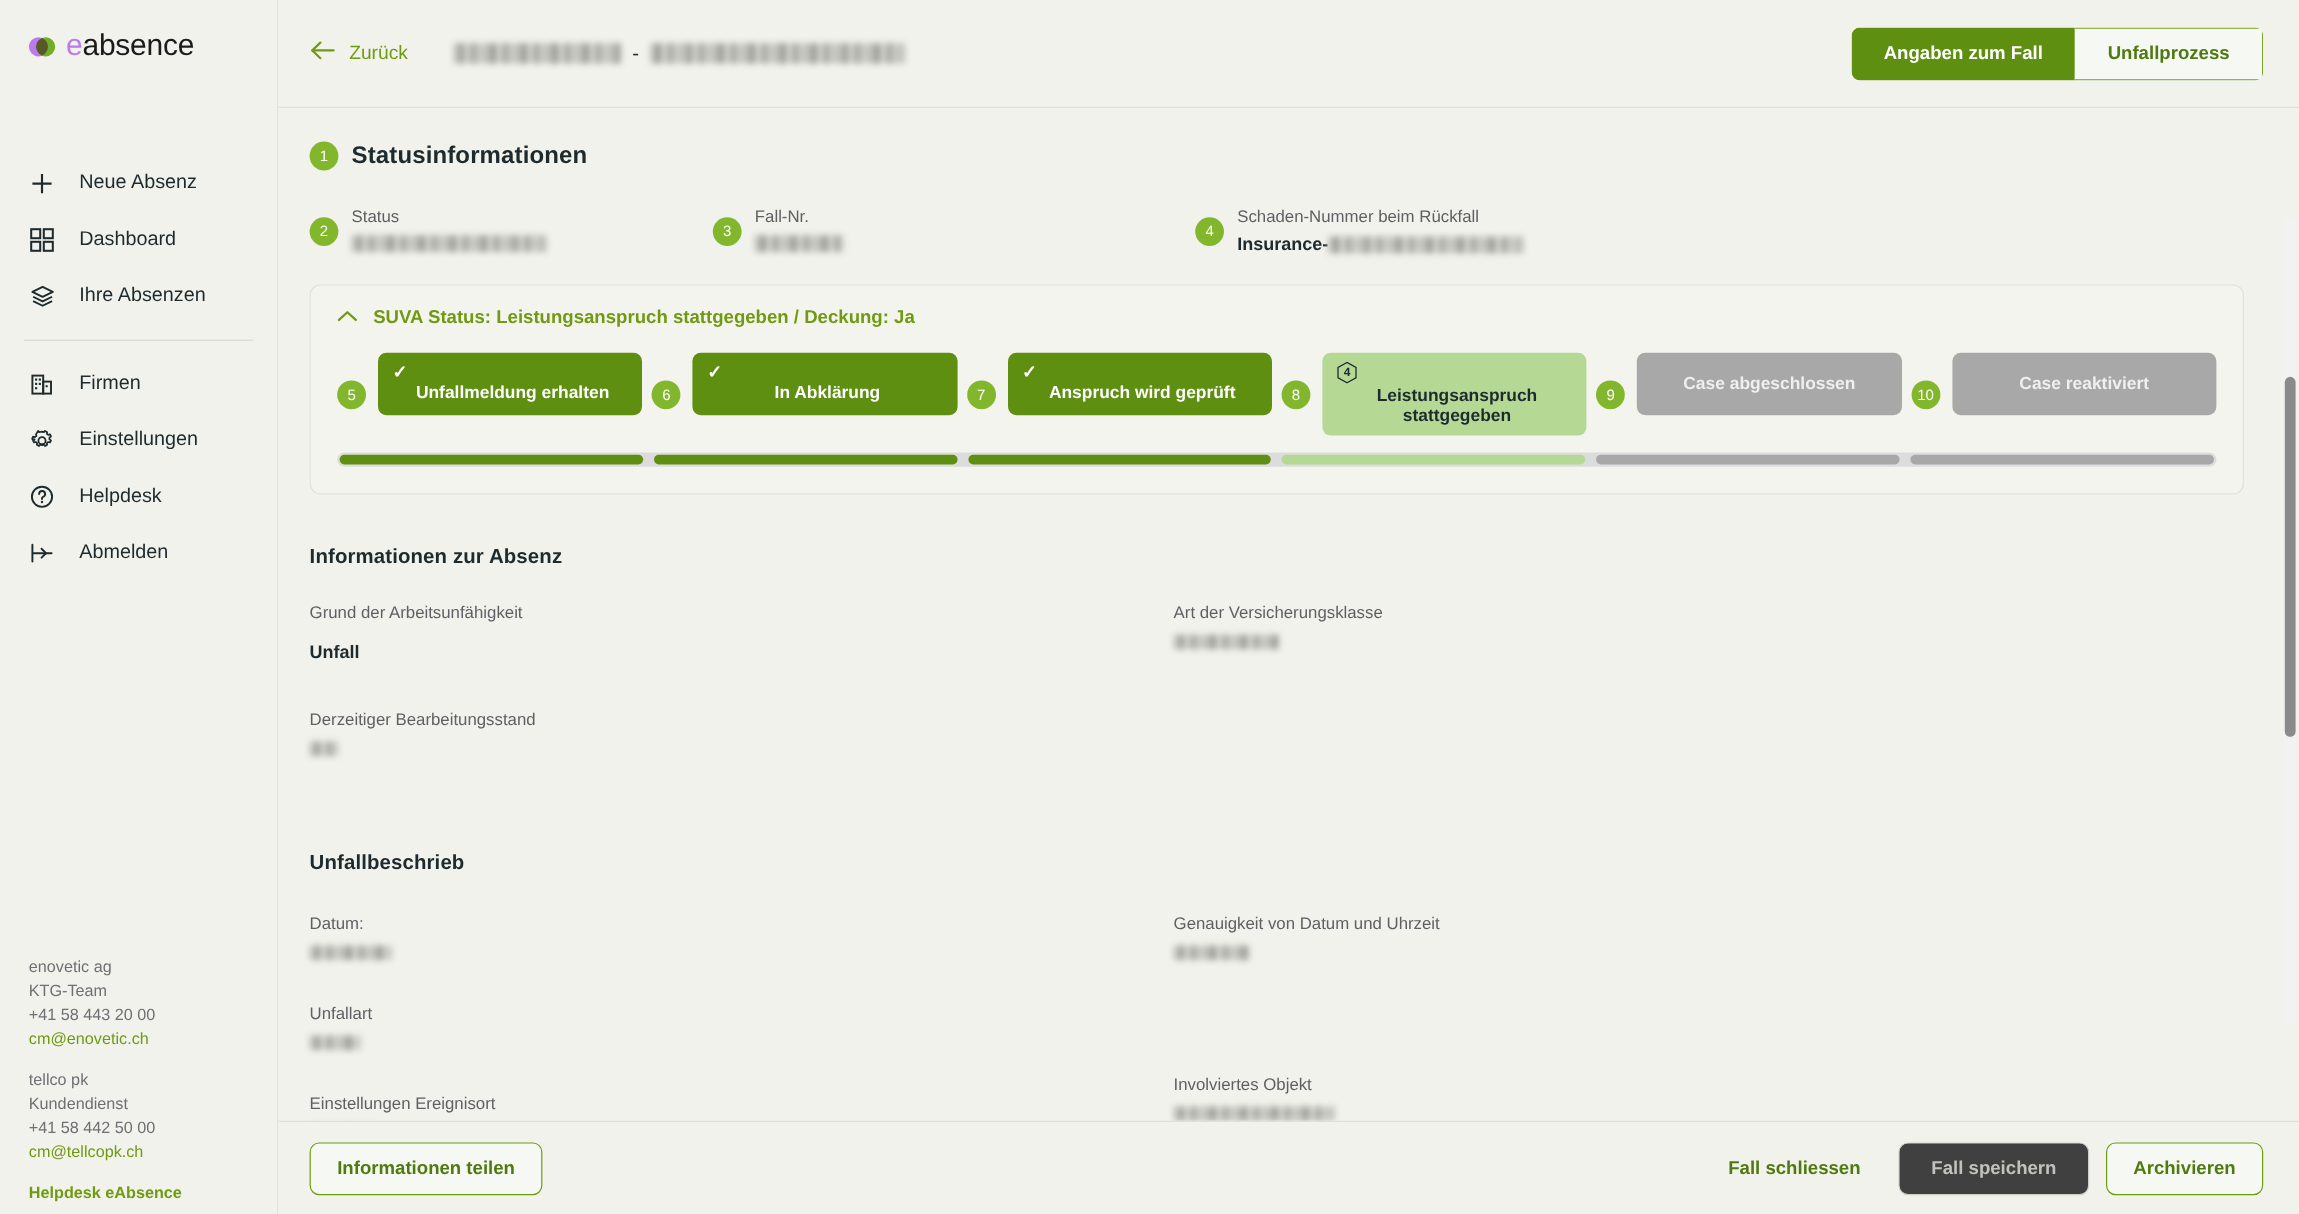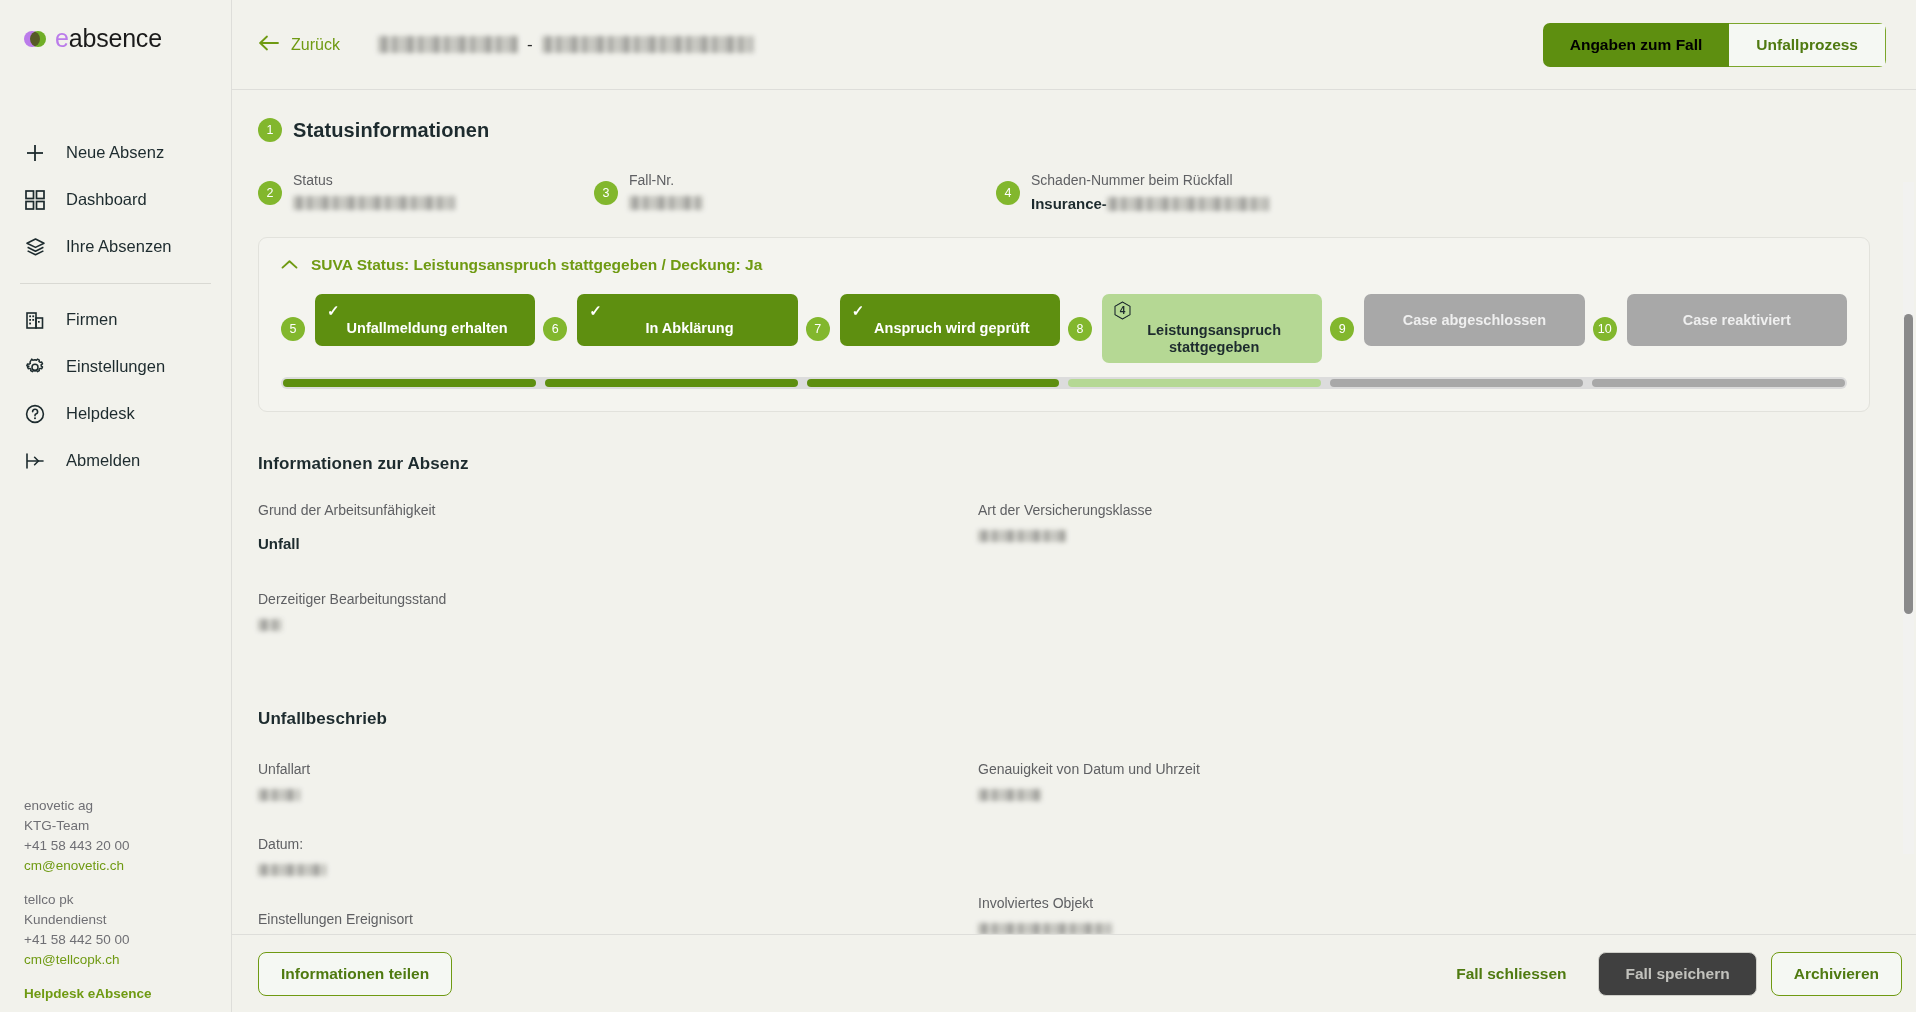--- a/index.html
+++ b/index.html
@@ -80,21 +80,21 @@
       #a2a29d 14px 19px, #c7c7c1 19px 26px);
     filter: blur(2.6px); opacity: .92;
   }
   .spacer { flex: 1 1 auto; }
   .segbtns { display: flex; border-radius: 7px; overflow: hidden; }
   .seg {
     height: 44px; padding: 0 27px; border: none; cursor: pointer;
     font-family: inherit; font-size: 15.5px; font-weight: 700;
     display: flex; align-items: center; justify-content: center;
   }
-  .seg.active { background: #5e8f10; color: #000000; }
+  .seg.active { background: #5e8f10; color: #ffffff; }
   .seg.idle { background: #f5f8f3; color: #4f7a10; border: 1px solid #7ba62a; border-left: none; }
 
   .scrollwrap {
     flex: 1 1 auto; position: relative; overflow: hidden;
     padding: 0 0 0 0;
   }
   .content { padding: 28px 46px 0 26px; }
 
   .badge {
     width: 24px; height: 24px; border-radius: 50%;
@@ -156,21 +156,21 @@
   .cols { display: flex; margin-top: 26px; }
   .col { flex: 1 1 0; }
   .col.left { flex: 0 0 720px; }
   .entry { margin-bottom: 26px; }
   .entry .flabel { font-size: 14px; }
 
   
   .bottombar {
     height: 78px; flex: 0 0 78px;
     border-top: 1px solid #dededa;
-    display: flex; align-items: center; padding: 0 14px 0 26px;
+    display: flex; align-items: center; padding: 0 30px 0 26px;
     background: #f2f2ec;
   }
   .btn-out {
     height: 44px; padding: 0 22px; border-radius: 8px;
     background: #f5f8f3; border: 1px solid #6f9a12; color: #4f7a10;
     font-family: inherit; font-size: 15.5px; font-weight: 700; cursor: pointer;
   }
   .btn-link {
     background: none; border: none; color: #4f7a10; font-weight: 700;
     font-family: inherit; font-size: 15.5px; cursor: pointer; padding: 0 18px;
@@ -450,26 +450,26 @@
               </div>
             </div>
           </div>
         </div>
 
         <div class="section" style="margin-top:48px">
           <div class="h2">Unfallbeschrieb</div>
           <div class="cols" style="margin-top:30px">
             <div class="col left">
               <div class="entry" style="margin-bottom:29px">
+                <div class="flabel">Datum:</div>
+                <div style="margin-top:8px"><span class="blur bl" style="width:68px;height:12px;"></span></div>
+              </div>
+              <div class="entry" style="margin-bottom:29px">
                 <div class="flabel">Unfallart</div>
                 <div style="margin-top:8px"><span class="blur bl" style="width:42px;height:12px;"></span></div>
-              </div>
-              <div class="entry" style="margin-bottom:29px">
-                <div class="flabel">Datum:</div>
-                <div style="margin-top:8px"><span class="blur bl" style="width:68px;height:12px;"></span></div>
               </div>
               <div class="entry" style="margin-bottom:29px">
                 <div class="flabel">Einstellungen Ereignisort</div>
                 <div style="margin-top:8px"><span class="blur bl" style="width:58px;height:12px;"></span></div>
               </div>
 
             </div>
             <div class="col">
               <div class="entry" style="margin-bottom:29px">
                 <div class="flabel">Genauigkeit von Datum und Uhrzeit</div>

